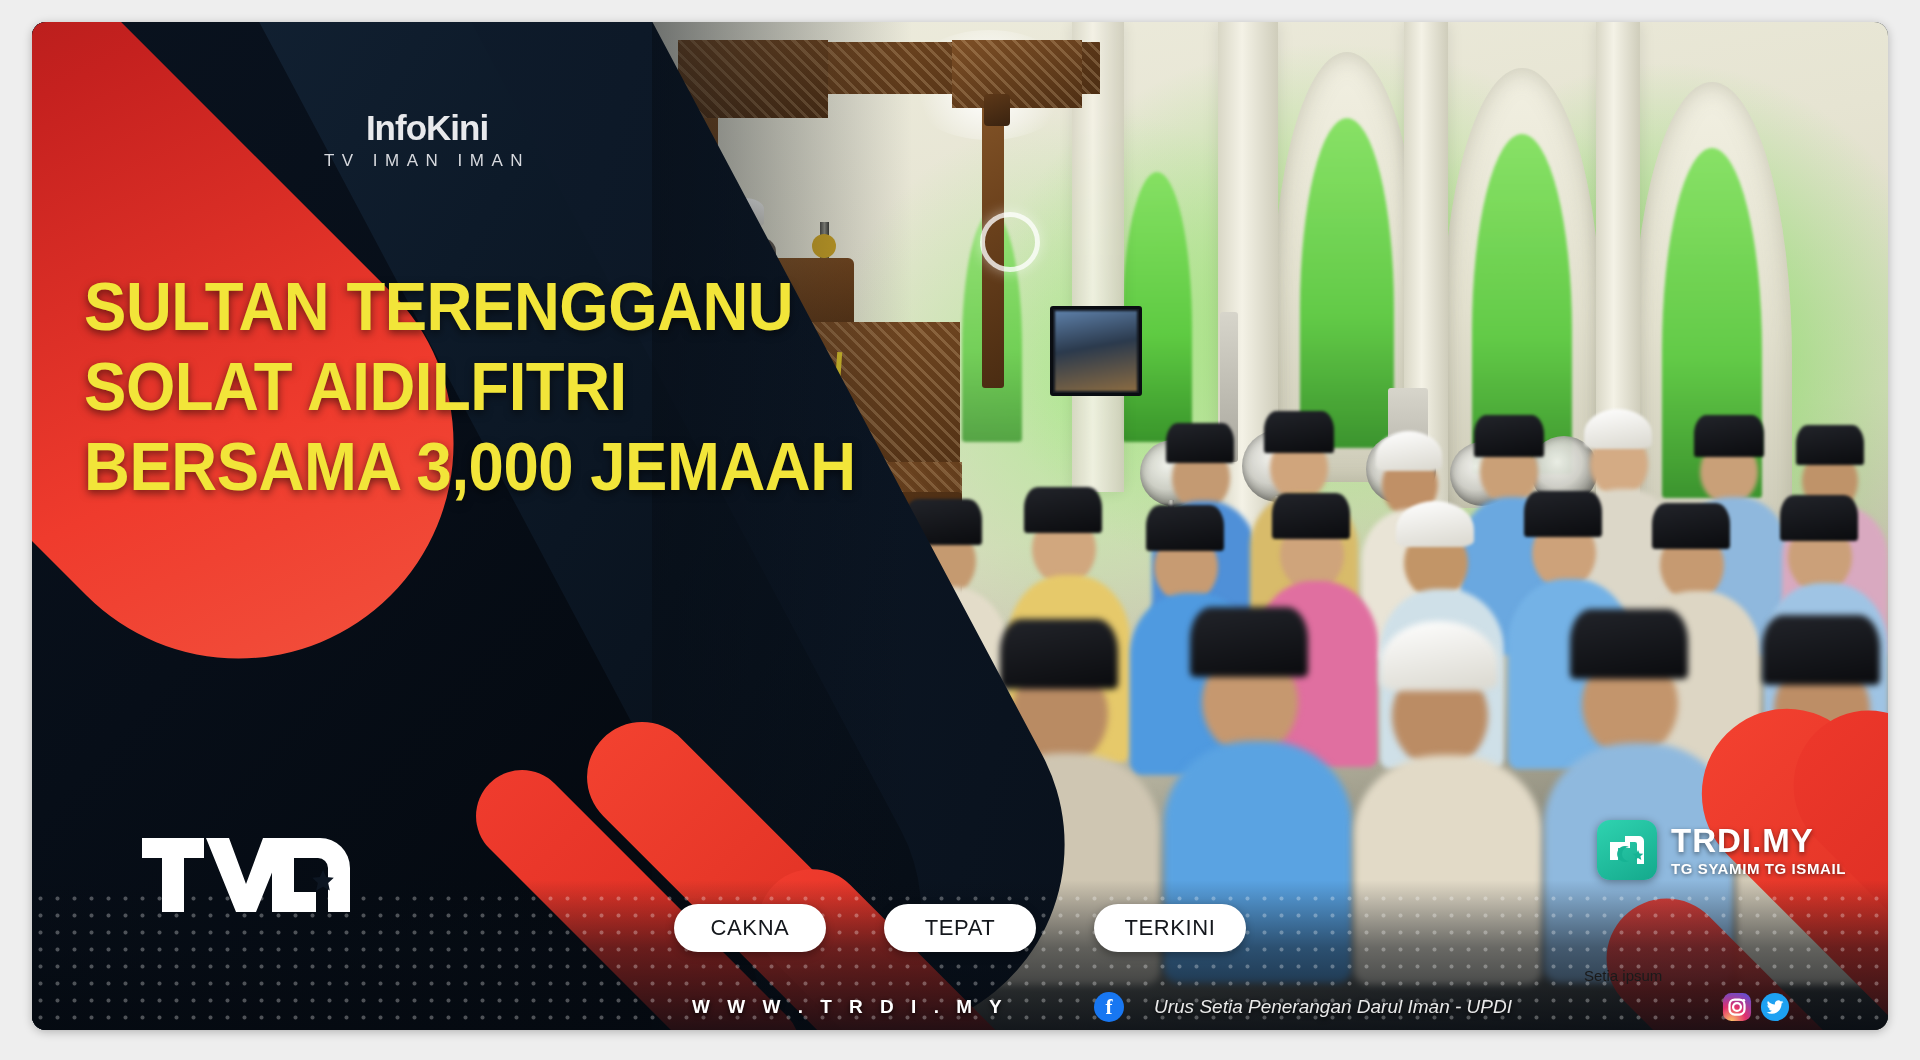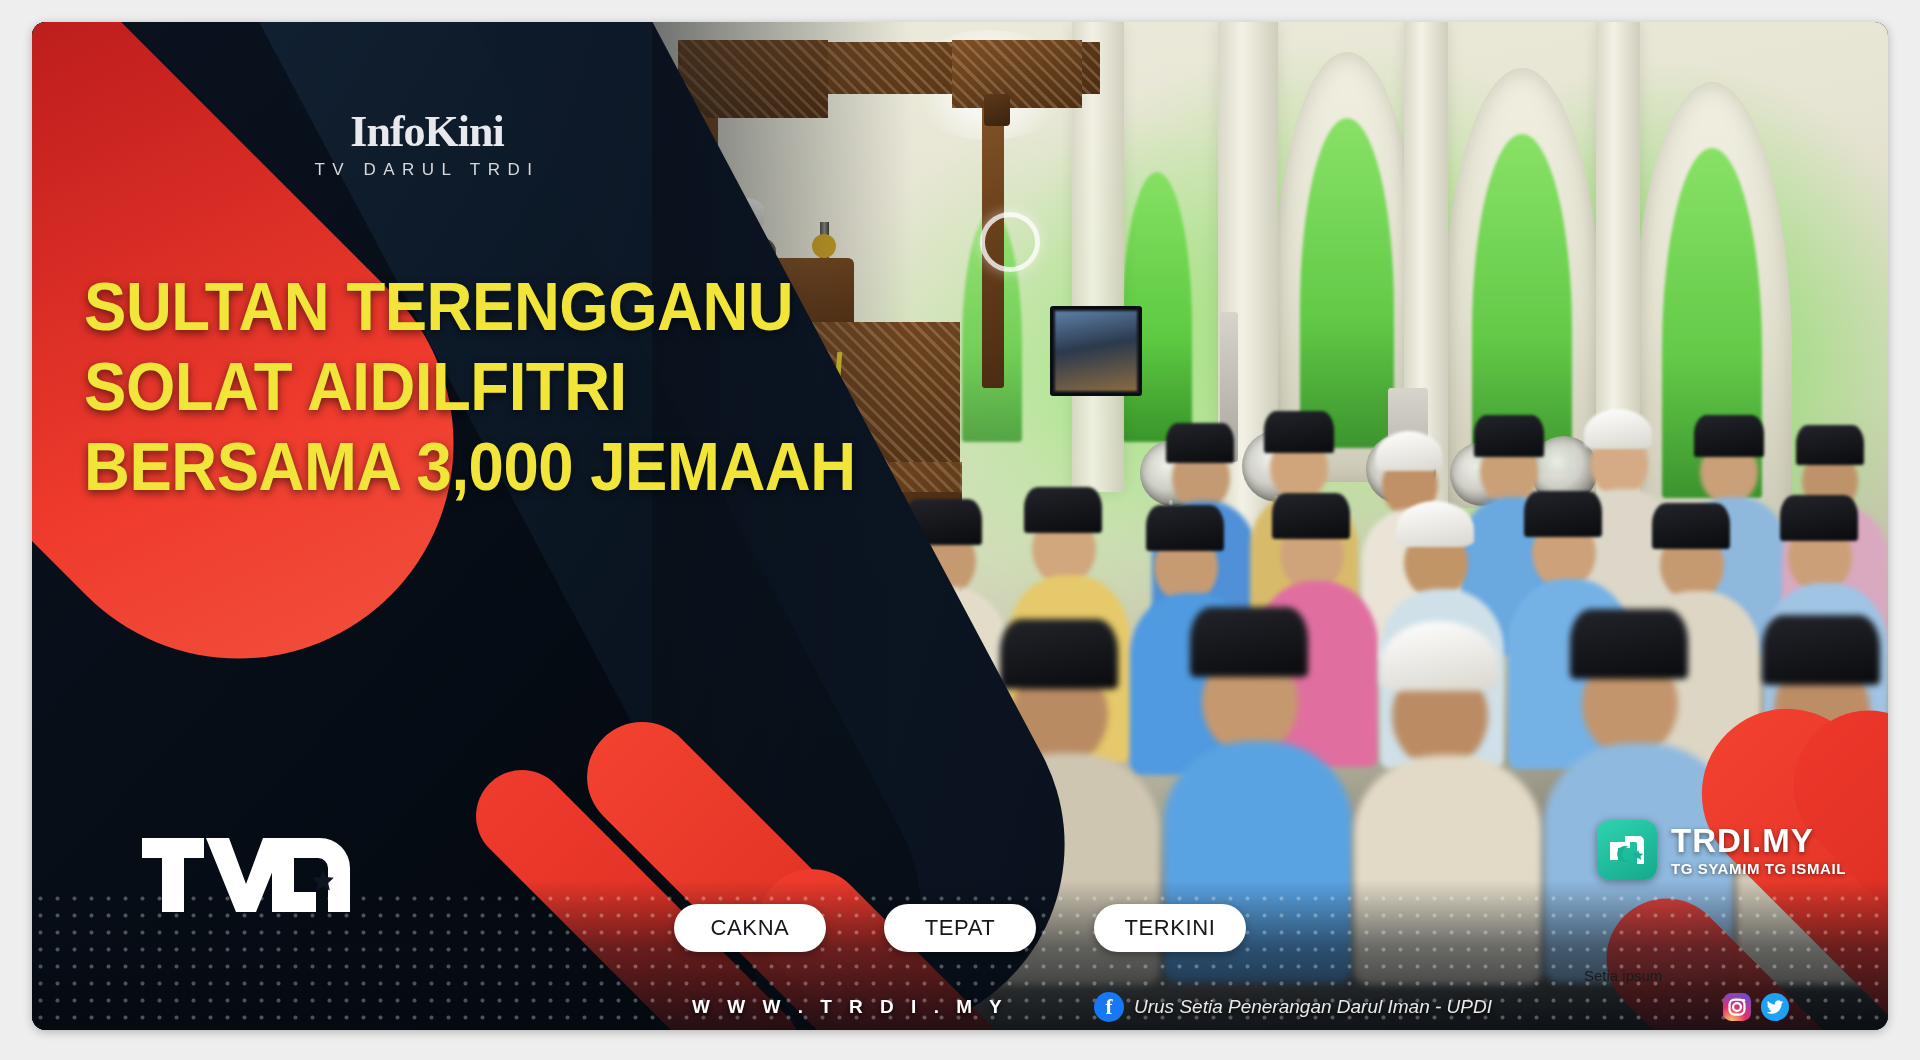--- a/index.html
+++ b/index.html
@@ -167,21 +167,21 @@
   }
   .bottom-dark {
     position:absolute; left:0; right:0; bottom:0; height:150px;
     background:linear-gradient(180deg, rgba(6,12,20,0) 0%, rgba(6,12,20,.55) 45%, rgba(5,10,17,.86) 100%);
     pointer-events:none;
   }
 
   
   #brand { position:absolute; left:180px; top:88px; width:430px; text-align:center; }
   #brand .main {
-    font-size:44px; font-weight:bold; color:#e8e9ec; letter-spacing:-1px; line-height:1;font-family:Liberation Serif, serif;
+    font-size:35px; font-weight:bold; color:#e8e9ec; letter-spacing:-1px; line-height:1;
   }
   #brand .sub {
     font-size:17px; color:#d7d9de; letter-spacing:7.5px; margin-top:6px; font-weight:400;
   }
 
   
   #headline {
     position:absolute; left:52px; top:245px; width:720px;
     color:#f2e539;
     font-family:"Liberation Sans Narrow","Liberation Sans", sans-serif;
@@ -232,20 +232,21 @@
   }
   #footer .site {
     position:absolute; left:660px;
     color:#ffffff; font-size:19px; font-weight:bold; letter-spacing:6px;
     text-shadow:0 2px 5px rgba(0,0,0,.8);
   }
   #footer .fb { position:absolute; left:1062px; display:flex; align-items:center; gap:10px; }
   #footer .fb .label {
     color:#e9e9e9; font-size:19px; font-style:italic;
     text-shadow:0 2px 5px rgba(0,0,0,.85);
+    margin-left:20px;
   }
   #footer .socials { position:absolute; left:1690px; display:flex; align-items:center; gap:8px; }
   #footer .lorem {
     position:absolute; left:1552px; bottom:46px;
     color:#1a1a1a; font-size:15px;
   }
   .sicon { width:30px; height:30px; border-radius:8px; display:block; }
 
   .fbdot {
     width:30px; height:30px; border-radius:50%;
@@ -421,21 +422,21 @@
   <div class="redbar red-3"></div>
   <div class="redbar red-br-1"></div>
   <div class="redbar red-br-2"></div>
   <div class="redbar red-br-3"></div>
 
   <div class="bottom-dark"></div>
   <div class="halftone"></div>
 
   <div id="brand">
     <div class="main">InfoKini</div>
-    <div class="sub">TV DARUL TRDI</div>
+    <div class="sub">TV IMAN IMAN</div>
   </div>
 
   <div id="headline">
     <div>SULTAN TERENGGANU</div>
     <div>SOLAT AIDILFITRI</div>
     <div>BERSAMA 3,000 JEMAAH</div>
   </div>
 
   <div id="tvdi">
     <svg width="212" height="86" viewBox="0 0 212 86">

